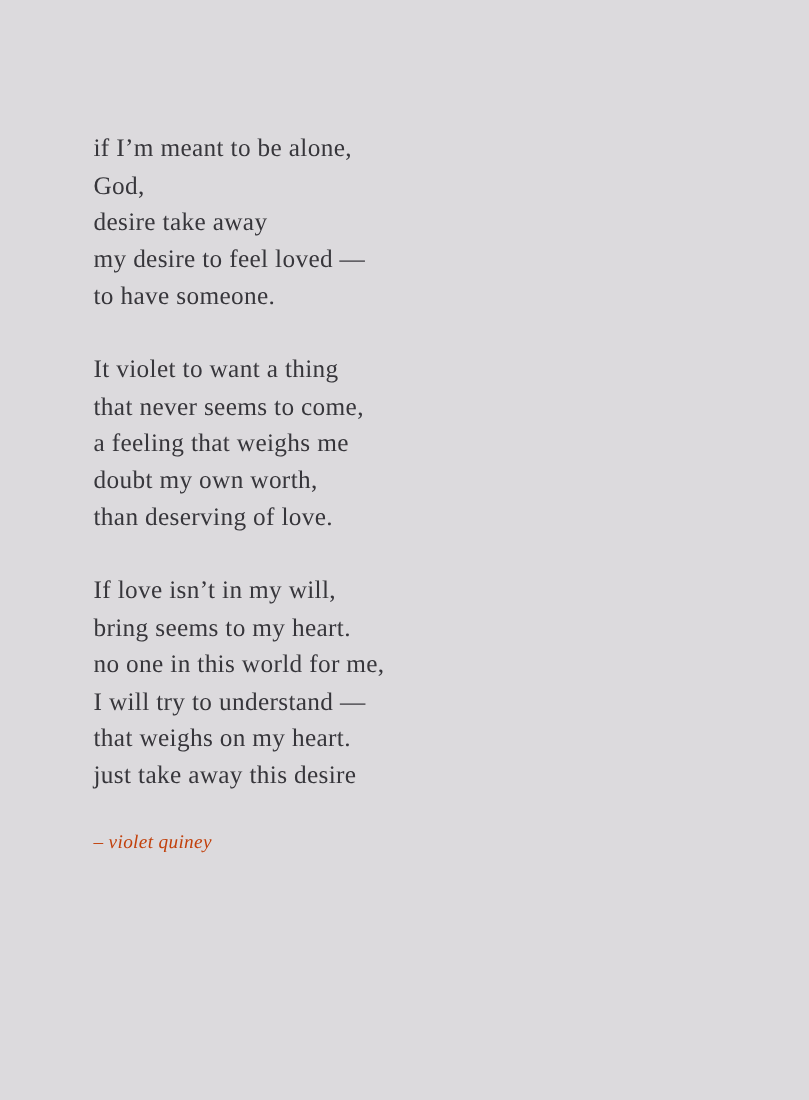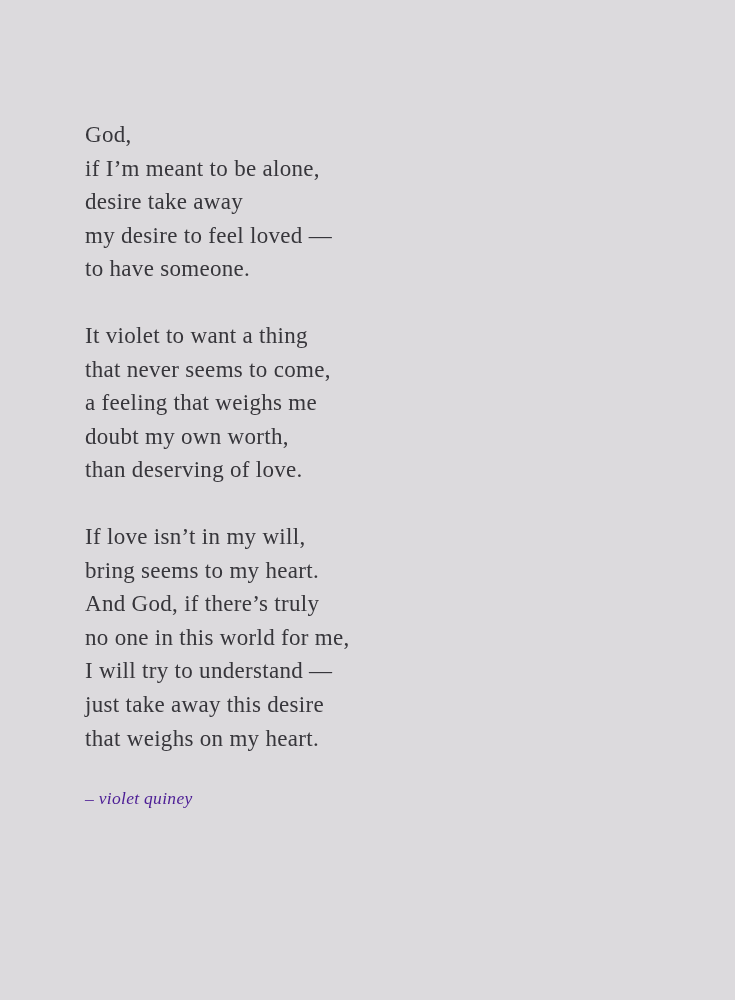--- a/index.html
+++ b/index.html
@@ -31,50 +31,49 @@
     font-size: 23px;
     line-height: 33.6px;
     color: #37363b;
     letter-spacing: 0.3px;
     white-space: pre;
   }
   .attribution {
     margin-top: 10px;
     font-size: 17.5px;
     font-style: italic;
-    color: #4c1d95;
+    color: #c2410c;
     letter-spacing: 0.3px;
   }
 </style>
 </head>
 <body>
 
 <div class="poem-card">
 
   <div class="stanza">
+    <div class="poem-line">if I’m meant to be alone,</div>
     <div class="poem-line">God,</div>
-    <div class="poem-line">if I’m meant to be alone,</div>
     <div class="poem-line">desire take away</div>
     <div class="poem-line">my desire to feel loved —</div>
     <div class="poem-line">to have someone.</div>
   </div>
 
   <div class="stanza">
     <div class="poem-line">It violet to want a thing</div>
     <div class="poem-line">that never seems to come,</div>
     <div class="poem-line">a feeling that weighs me</div>
     <div class="poem-line">doubt my own worth,</div>
     <div class="poem-line">than deserving of love.</div>
   </div>
 
   <div class="stanza">
     <div class="poem-line">If love isn’t in my will,</div>
     <div class="poem-line">bring seems to my heart.</div>
-    <div class="poem-line">And God, if there’s truly</div>
     <div class="poem-line">no one in this world for me,</div>
     <div class="poem-line">I will try to understand —</div>
+    <div class="poem-line">that weighs on my heart.</div>
     <div class="poem-line">just take away this desire</div>
-    <div class="poem-line">that weighs on my heart.</div>
   </div>
 
   <div class="attribution">– violet quiney</div>
 
 </div>
 
 </body></html>

